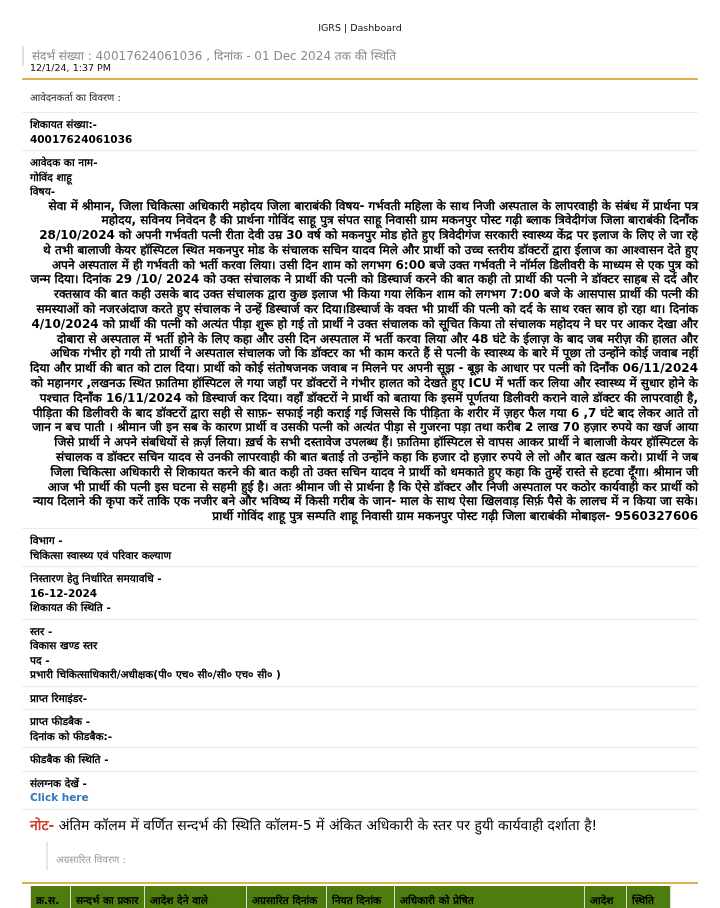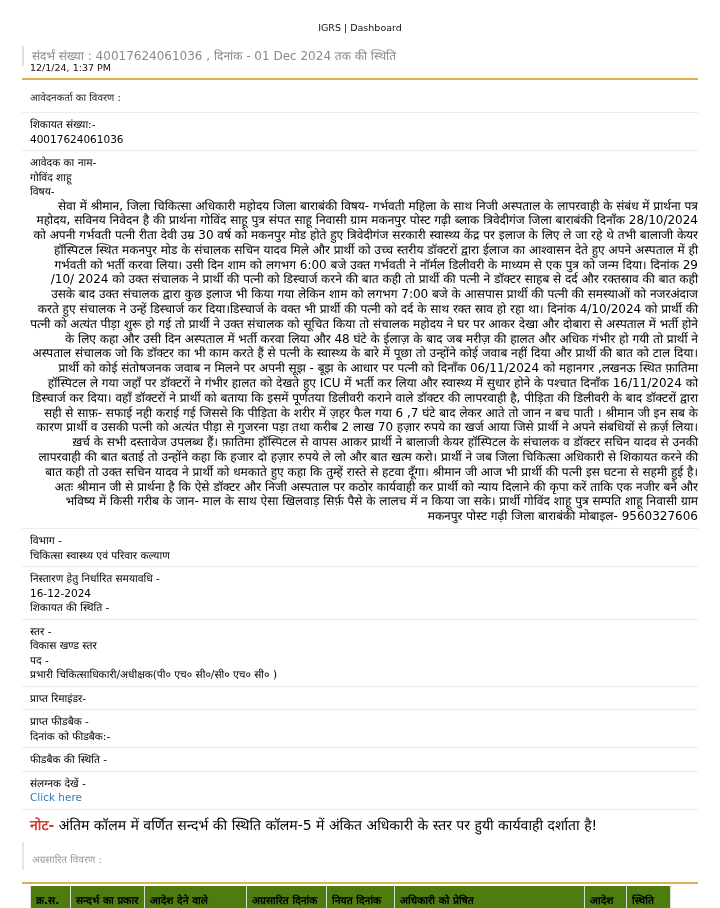--- a/index.html
+++ b/index.html
@@ -17,25 +17,25 @@
   .container{margin:10px 22px 0 22px;}
 
   .ref-header{
     color:#8a8a8a;font-size:12px;line-height:16px;
     border-left:2px solid #e0e0e0;
     padding:2px 0 2px 8px;margin-top:8px;
   }
   .gold-rule{height:2px;background:#ddb052;border:0;margin:12px 0 0 0;}
 
   .section-title{font-size:10px;padding:10px 0 4px 8px;color:#1a1a1a;}
-  .section-title.gray{color:#9a9a9a;border-left:2px solid #e6e6e6;margin-top:10px;}
+  .section-title.gray{color:#9a9a9a;border-left:2px solid #e6e6e6;margin-top:10px;margin-left:24px;}
 
   .divider{border:0;border-top:1px solid #ececec;margin:4px 0;}
 
-  .fields{padding-left:8px;font-size:10.5px;line-height:14.5px;}
+  .fields{padding-left:8px;font-size:10.5px;line-height:14.5px;font-weight:bold;}
   .field-line{display:block;}
   .subject-text{font-size:12px;line-height:14.8px;text-align:right;}
 
   a.link{color:#337ab7;text-decoration:none;cursor:pointer;}
 
   .note-line{padding-left:8px;font-size:14px;line-height:14px;margin:8px 0 2px 0;}
   .note-prefix{color:#d43f2f;font-weight:bold;}
 
   table.fwd{
     border-collapse:collapse;table-layout:fixed;

